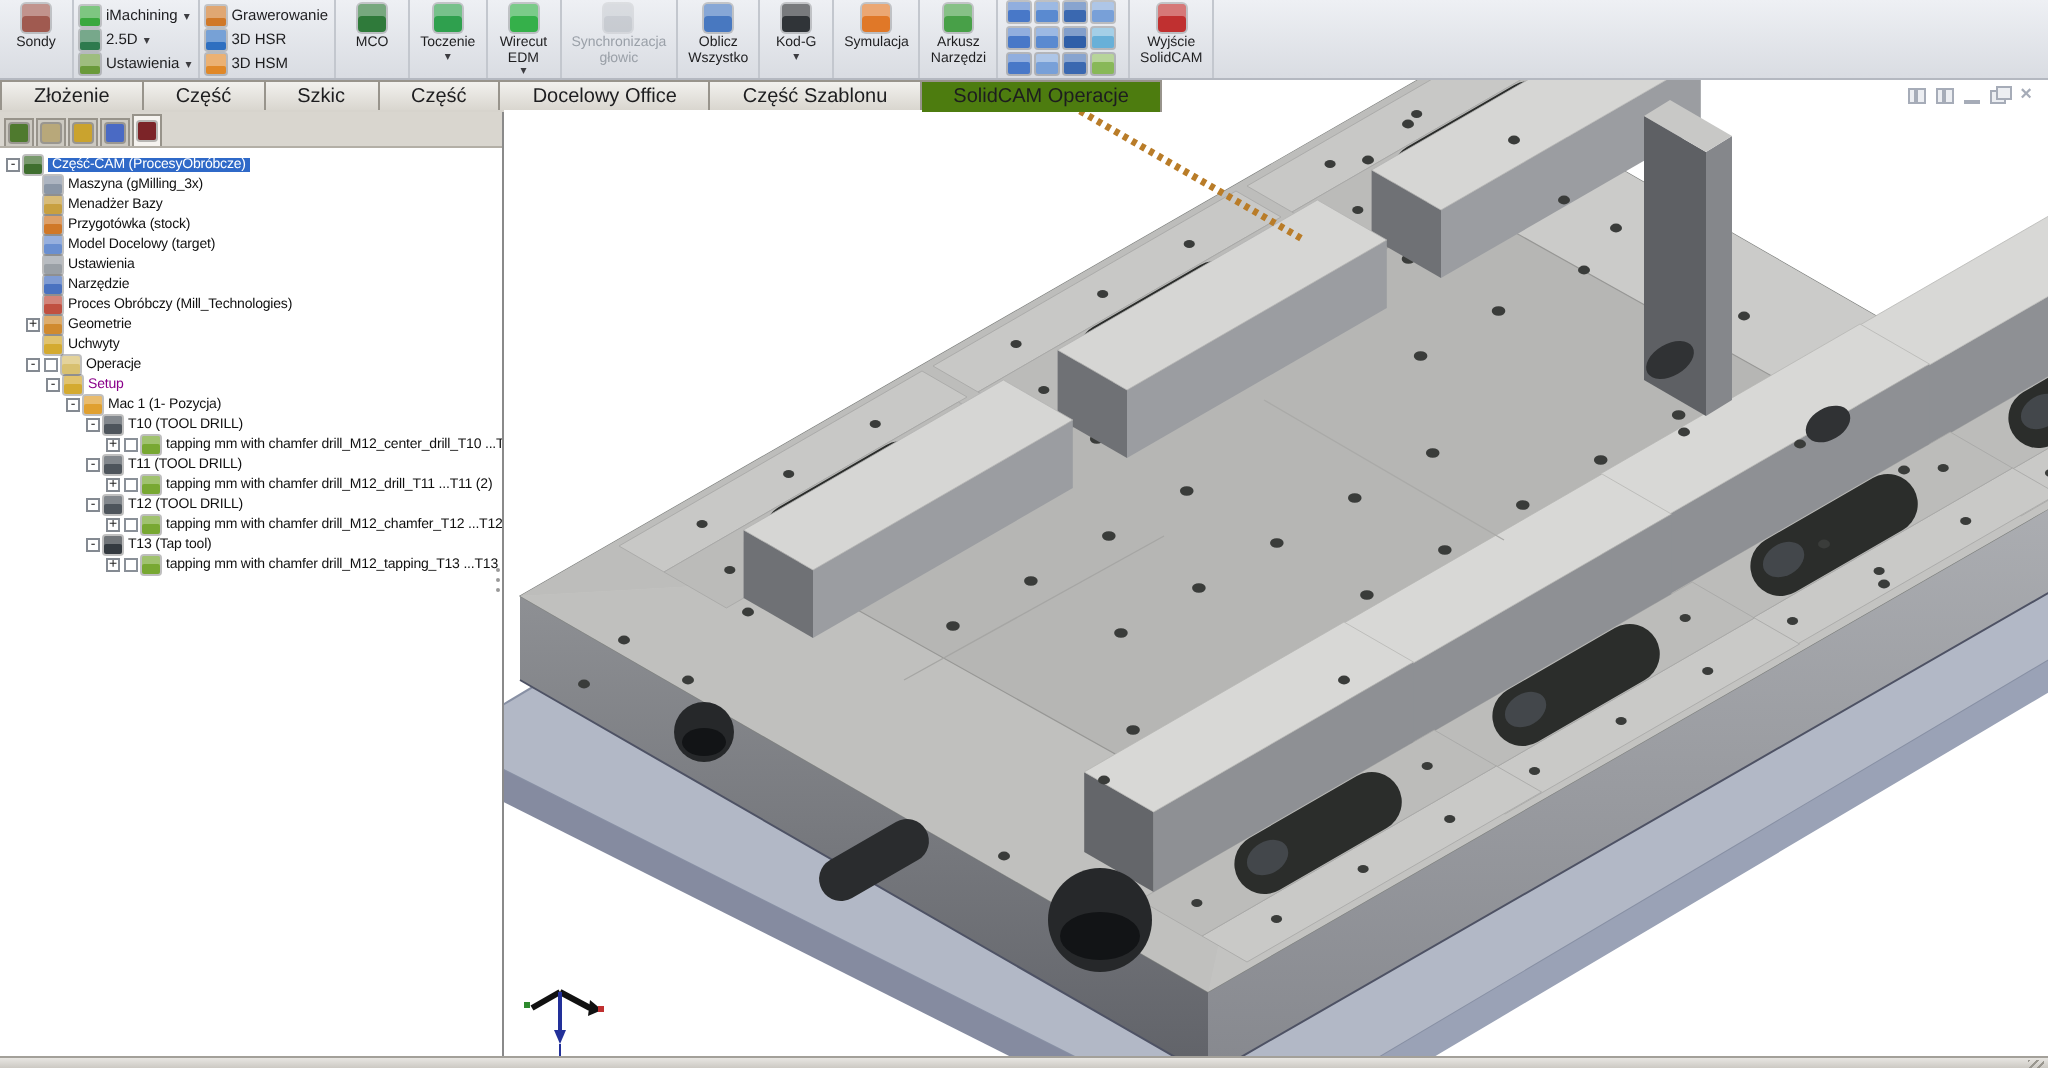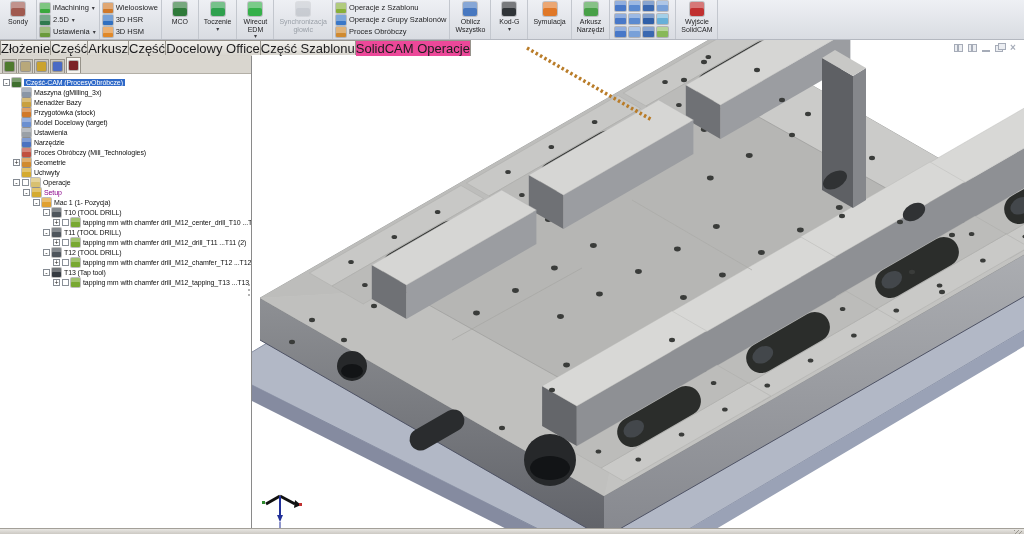--- a/index.html
+++ b/index.html
@@ -20,24 +20,24 @@
   .ric.sm{width:10px;height:10px;margin-right:3px;border-radius:1px}
   .rb-rlab{font-size:7.5px;color:#1d1d1f;white-space:nowrap}
   .rb-arr2{font-size:6px;color:#3c3c40;margin-left:3px}
   .rb-grid{display:grid;grid-template-columns:repeat(4,13px);grid-auto-rows:12px;gap:1px;align-content:center;padding:0 2px}
   .gic{width:11px;height:10px;border-radius:1px;cursor:pointer;box-shadow:inset 0 4px rgba(255,255,255,.4),0 0 0 1px rgba(0,0,0,.2)}
   .rb-group.disabled .rb-lab{color:#9aa0a8}
   .rb-group.disabled .ric{opacity:.4}
   
   #tabbg{position:absolute;top:40px;left:0;width:252px;height:16px;background:#d7d4cd;z-index:4}
   #tabbar{position:absolute;top:40px;left:0;height:16px;display:flex;z-index:6}
-  .tab{height:15px;line-height:15px;padding:0 0;font-size:13px;color:#1d1d1f;white-space:nowrap;cursor:pointer;
+  .tab{height:15px;line-height:15px;padding:0 16px;font-size:10px;color:#1d1d1f;white-space:nowrap;cursor:pointer;
        background:linear-gradient(#f2f1ee,#d9d6cf);border:1px solid #98948c;border-left:none;border-bottom:none;box-sizing:border-box}
   .tab:first-child{border-left:1px solid #98948c}
-  .tab.active{background:#ec4899;height:16px}
+  .tab.active{background:#4d7c0f;height:16px}
   
   #sidebar{position:absolute;top:56px;left:0;width:252px;height:472px;background:#fff;
            border-right:1px solid #8a8a8a;box-sizing:border-box;z-index:5;overflow:hidden}
   #fm-tabs{height:17px;background:#d9d6cf;border-bottom:1px solid #b3afa6;display:flex;align-items:flex-end;padding-left:2px}
   .fmtab{width:15px;height:14px;border:1px solid #97938a;border-bottom:none;background:#ccc9c1;
          display:flex;align-items:center;justify-content:center;cursor:pointer;margin-right:1px;box-sizing:border-box}
   .fmtab.active{background:#f5f3ef;height:16px}
   .fmic{width:9px;height:9px;border-radius:1px;box-shadow:0 0 0 1px rgba(0,0,0,.25)}
   #tree{padding-top:3px}
   .trow{display:flex;align-items:center;height:10px;cursor:pointer;white-space:nowrap}
@@ -93,21 +93,21 @@
             <span class="ric sm" style="background: rgb(106, 154, 58);"></span>
             <span class="rb-rlab">Ustawienia</span>
             <span class="rb-arr2">▾</span>
           </div>
         </div>
       </div>
       <div class="rb-group">
         <div class="rb-rows">
           <div class="rb-row">
             <span class="ric sm" style="background: rgb(208, 120, 40);"></span>
-            <span class="rb-rlab">Wieloosiowe</span>
+            <span class="rb-rlab">Grawerowanie</span>
           </div>
           <div class="rb-row">
             <span class="ric sm" style="background: rgb(47, 111, 192);"></span>
             <span class="rb-rlab">3D HSR</span>
           </div>
           <div class="rb-row">
             <span class="ric sm" style="background: rgb(224, 136, 40);"></span>
             <span class="rb-rlab">3D HSM</span>
           </div>
         </div>
@@ -131,36 +131,20 @@
           <div class="rb-lab">Wirecut
 EDM</div>
           <div class="rb-arr">▾</div>
         </div>
       </div>
       <div class="rb-group disabled">
         <div class="rb-big">
           <div class="ric" style="background: rgb(154, 160, 168);"></div>
           <div class="rb-lab">Synchronizacja
 głowic</div>
-        </div>
-      </div>
-      <div class="rb-group">
-        <div class="rb-rows">
-          <div class="rb-row">
-            <span class="ric sm" style="background: rgb(136, 176, 58);"></span>
-            <span class="rb-rlab">Operacje z Szablonu</span>
-          </div>
-          <div class="rb-row">
-            <span class="ric sm" style="background: rgb(58, 120, 200);"></span>
-            <span class="rb-rlab">Operacje z Grupy Szablonów</span>
-          </div>
-          <div class="rb-row">
-            <span class="ric sm" style="background: rgb(208, 138, 48);"></span>
-            <span class="rb-rlab">Proces Obróbczy</span>
-          </div>
         </div>
       </div>
       <div class="rb-group">
         <div class="rb-big">
           <div class="ric" style="background: rgb(72, 120, 192);"></div>
           <div class="rb-lab">Oblicz
 Wszystko</div>
         </div>
       </div>
       <div class="rb-group">
@@ -204,21 +188,21 @@
           <div class="ric" style="background: rgb(192, 48, 48);"></div>
           <div class="rb-lab">Wyjście
 SolidCAM</div>
         </div>
       </div>
     </div>
   <div id="tabbg"></div>
   <div id="tabbar">
       <span class="tab">Złożenie</span>
       <span class="tab">Część</span>
-      <span class="tab">Arkusz</span>
+      <span class="tab">Szkic</span>
       <span class="tab">Część</span>
       <span class="tab">Docelowy Office</span>
       <span class="tab">Część Szablonu</span>
       <span class="tab active">SolidCAM Operacje</span>
     </div>
 
   <div id="viewport">
     <svg id="scene" width="772" height="488" viewBox="0 0 772 488">
       <defs>
         <linearGradient id="gfl" x1="0" y1="0" x2="0" y2="1">

